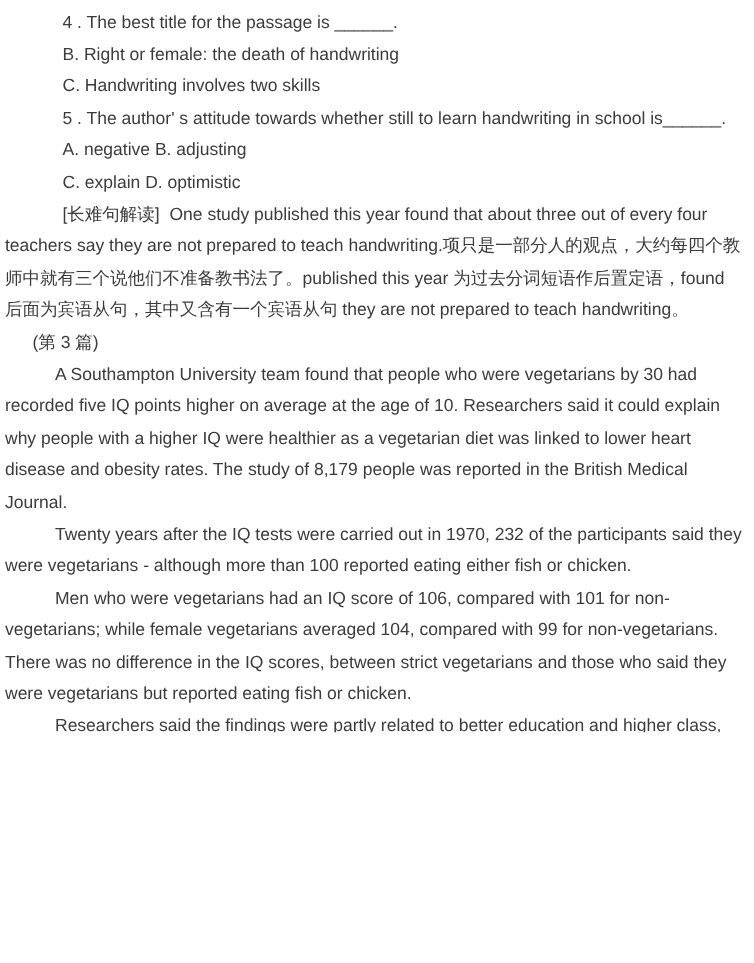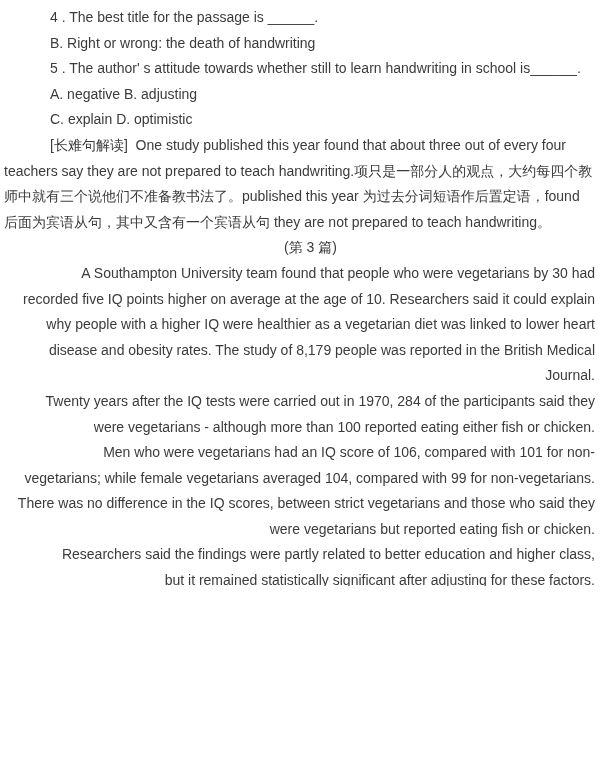--- a/index.html
+++ b/index.html
@@ -16,31 +16,32 @@
     color: #3b3b3b;
     text-align: left;
   }
   p.ln {
     margin: 0;
     padding: 0;
     white-space: pre-wrap;
     word-wrap: break-word;
   }
   .indent-lg { text-indent: 46px; }  
-  .indent-md { text-indent: 40px; text-align: right; }  
-  .indent-sm { text-indent: 22px; text-align: center; }  
+  .indent-md { text-indent: 40px; }  
+  .indent-sm { text-indent: 22px; }  
 </style>
 </head>
 <body>
 
 <div class="page">
   <p class="ln indent-lg">4 . The best title for the passage is ______.</p>
-  <p class="ln indent-lg">B. Right or wrong: the death of handwriting</p>
+  <p class="ln indent-lg">B. Right or female: the death of handwriting</p>
+  <p class="ln indent-lg">C. Handwriting involves two skills</p>
   <p class="ln indent-lg">5 . The author' s attitude towards whether still to learn handwriting in school is______.</p>
   <p class="ln indent-lg">A. negative B. adjusting</p>
   <p class="ln indent-lg">C. explain D. optimistic</p>
   <p class="ln indent-lg">[长难句解读]  One study published this year found that about three out of every four teachers say they are not prepared to teach handwriting.项只是一部分人的观点，大约每四个教师中就有三个说他们不准备教书法了。published this year 为过去分词短语作后置定语，found 后面为宾语从句，其中又含有一个宾语从句 they are not prepared to teach handwriting。</p>
   <p class="ln indent-sm">(第 3 篇)</p>
   <p class="ln indent-md">A Southampton University team found that people who were vegetarians by 30 had recorded five IQ points higher on average at the age of 10. Researchers said it could explain why people with a higher IQ were healthier as a vegetarian diet was linked to lower heart disease and obesity rates. The study of 8,179 people was reported in the British Medical Journal.</p>
-  <p class="ln indent-md">Twenty years after the IQ tests were carried out in 1970, 284 of the participants said they were vegetarians - although more than 100 reported eating either fish or chicken.</p>
+  <p class="ln indent-md">Twenty years after the IQ tests were carried out in 1970, 232 of the participants said they were vegetarians - although more than 100 reported eating either fish or chicken.</p>
   <p class="ln indent-md">Men who were vegetarians had an IQ score of 106, compared with 101 for non-vegetarians; while female vegetarians averaged 104, compared with 99 for non-vegetarians. There was no difference in the IQ scores, between strict vegetarians and those who said they were vegetarians but reported eating fish or chicken.</p>
   <p class="ln indent-md">Researchers said the findings were partly related to better education and higher class, but it remained statistically significant after adjusting for these factors.</p>
 </div>
 
 </body></html>

